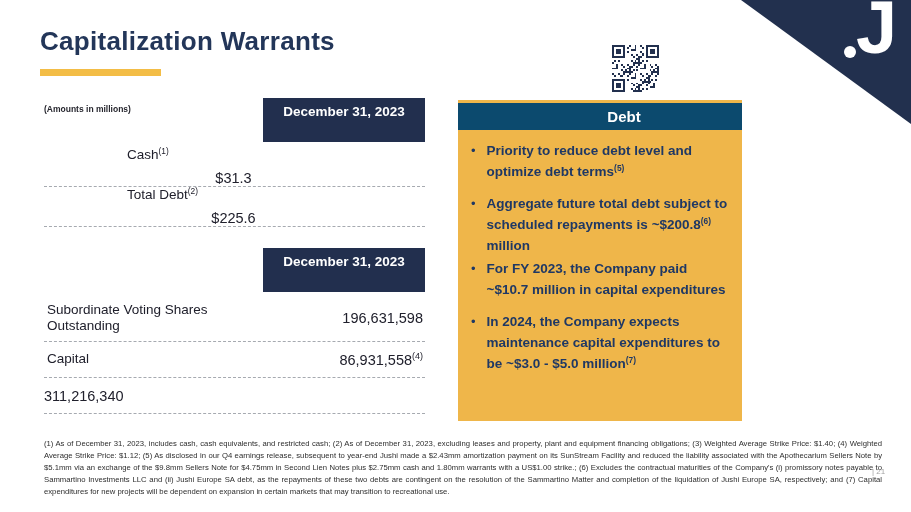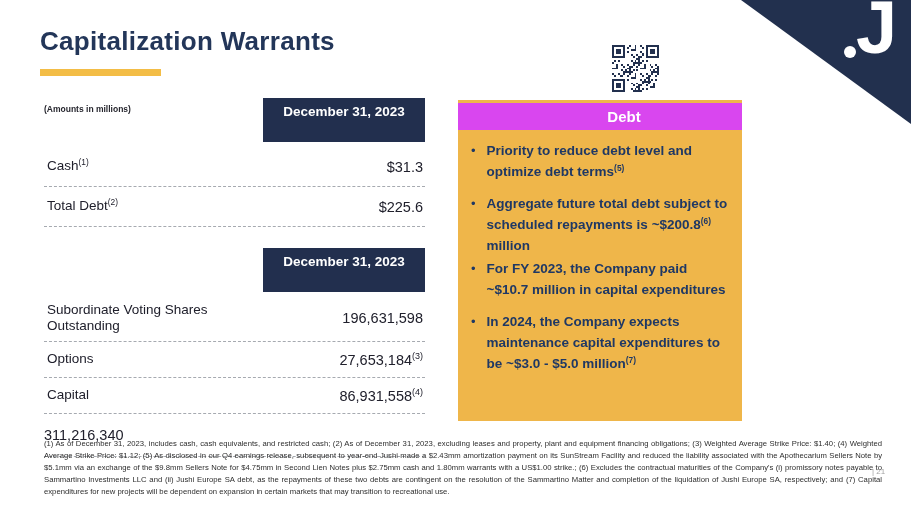--- a/index.html
+++ b/index.html
@@ -33,33 +33,33 @@
   .table { position:absolute; left:44px; width:381px; }
   .cap-table { top:98px; }
   .share-table { top:248px; }
   .date-box { width:162px; height:44px; margin-left:auto; background:#222F4E; color:#fff;
     font-size:13.5px; font-weight:bold; text-align:center; line-height:27px; }
   .rows { margin-top:0; }
   .cap-rows { margin-top:5px; }
   .share-rows { margin-top:3px; }
   .trow { display:flex; justify-content:space-between; align-items:center;
     border-bottom:1px dashed #a6aab0; color:#20202c; }
-  .cap-rows .trow { height:40px; }
+  .cap-rows .trow { height:40px;flex-direction:column; }
   .share-rows .trow:nth-child(1){ height:47px; }
   .share-rows .trow:nth-child(2){ height:36px; }
   .share-rows .trow:nth-child(3){ height:36px; }
   .share-rows .trow:nth-child(4){ height:43px; }
   .tlabel { width:58%; font-size:13.5px; line-height:1.2; padding-left:3px; }
   .tvalue { font-size:14.5px; text-align:center; white-space:nowrap; padding-right:2px; }
   sup { font-size:62%; line-height:0; vertical-align:super; }
 
   
   .panel { position:absolute; left:458px; top:100px; width:284px; height:321px;
     background:#EFB64A; padding-top:3px; }
-  .panel-header { background:#d946ef; color:#fff; text-align:center; font-size:15px;
+  .panel-header { background:#0c4a6e; color:#fff; text-align:center; font-size:15px;
     font-weight:bold;padding-left:48px; }
   .ph1 { height:27px; line-height:27px; }
   .ph2 { height:29px; line-height:29px; }
   .bullets { padding:11px 10px 0 13px; }
   .b1 { height:118px; }
   .b2 { height:141px; }
   .bullet { display:flex; gap:11px; margin-bottom:11px; }
   .bdot { color:#1F3864; font-size:13px; line-height:1.55; }
   .btext { font-size:13.5px; font-weight:bold; color:#1F3864; line-height:1.55; }
 
@@ -245,24 +245,20 @@
   </div>
 
   <div class="table share-table">
     <div class="date-box">December 31, 2023</div>
     <div class="rows share-rows" id="share-rows">
         <div class="trow">
           <div class="tlabel"><span>Subordinate Voting Shares Outstanding</span></div>
           <div class="tvalue"><span>196,631,598</span></div>
         </div>
         <div class="trow">
-          <div class="tlabel"><span>Options</span></div>
-          <div class="tvalue"><span>27,653,184</span><sup>(3)</sup></div>
-        </div>
-        <div class="trow">
           <div class="tlabel"><span>Capital</span></div>
           <div class="tvalue"><span>86,931,558</span><sup>(4)</sup></div>
         </div>
         <div class="trow">
           <div class="tvalue"><span>311,216,340</span></div>
         </div>
       </div>
   </div>
 
   <div class="panel">

